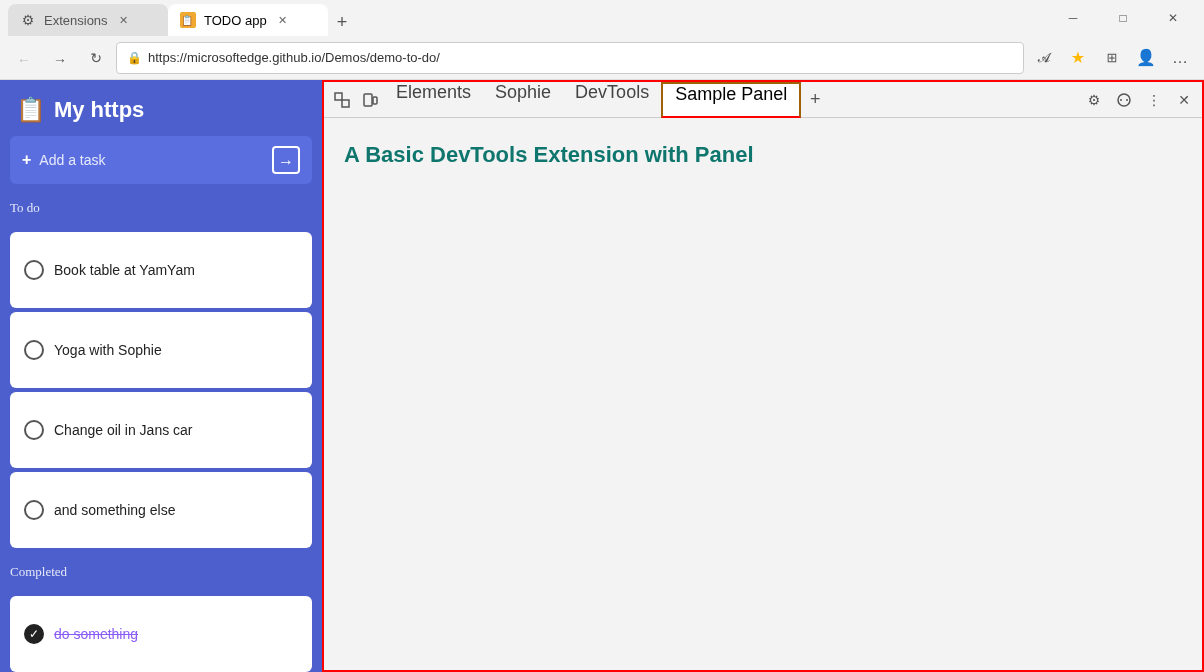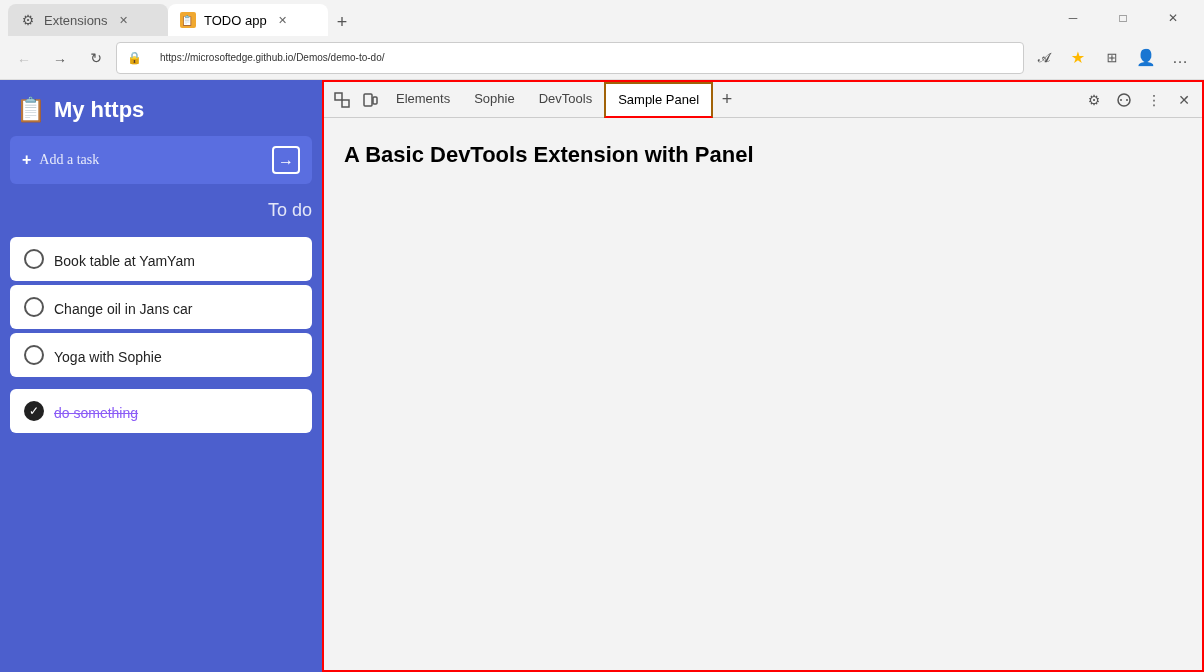--- a/index.html
+++ b/index.html
@@ -17,56 +17,56 @@
     .tab-close { width: 16px; height: 16px; display: flex; align-items: center; justify-content: center; border-radius: 50%; font-size: 11px; color: #666; cursor: pointer; }
     .tab-add { width: 28px; height: 28px; display: flex; align-items: center; justify-content: center; font-size: 18px; color: #555; cursor: pointer; border-radius: 50%; }
     .window-controls { display: flex; gap: 4px; margin-left: auto; }
     .win-btn { width: 46px; height: 32px; display: flex; align-items: center; justify-content: center; font-size: 12px; cursor: pointer; color: #555; }
 
     
     .nav-bar { height: 44px; background: #f3f3f3; display: flex; align-items: center; padding: 0 8px; gap: 4px; border-bottom: 1px solid #ddd; }
     .nav-btn { width: 32px; height: 32px; display: flex; align-items: center; justify-content: center; border-radius: 4px; cursor: pointer; color: #555; font-size: 14px; }
     .nav-btn.disabled { color: #bbb; cursor: default; }
     .address-bar { flex: 1; height: 32px; background: white; border: 1px solid #ccc; border-radius: 4px; display: flex; align-items: center; padding: 0 10px; font-size: 13px; color: #333; gap: 6px; }
-    .address-bar-text { flex: 1; font-size: 10px; color: #333; margin-left: 12px; }
+    .address-bar-text { flex: 1; font-size: 13px; color: #333; }
     .nav-right { display: flex; gap: 2px; }
     .nav-icon-btn { width: 32px; height: 32px; display: flex; align-items: center; justify-content: center; border-radius: 4px; cursor: pointer; font-size: 16px; color: #555; }
     .nav-icon-btn.favorites { color: #ffb900; }
 
     
     .devtools-toolbar { height: 36px; background: #f3f3f3; display: flex; align-items: center; border-bottom: 1px solid #ccc; padding: 0 4px; }
     .devtools-icon-btn { width: 28px; height: 28px; display: flex; align-items: center; justify-content: center; border-radius: 4px; cursor: pointer; font-size: 14px; color: #555; }
     .devtools-tabs { display: flex; align-items: center; flex: 1; gap: 0; }
-    .devtools-tab { padding: 0 12px; height: 36px; display: flex; align-items: center; font-size: 13px; cursor: pointer; color: #444; border-bottom: 2px solid transparent; white-space: nowrap; }
+    .devtools-tab { padding: 0 12px; height: 36px; display: flex; font-size: 18px; cursor: pointer; color: #444; border-bottom: 2px solid transparent; white-space: nowrap; }
     .devtools-tab.active { border-bottom: 2px solid #0078d4; color: #000; background: white; border: 2px solid #a16207; border-bottom: 2px solid red; }
     .devtools-tab-add { width: 28px; height: 28px; display: flex; align-items: center; justify-content: center; font-size: 18px; color: #555; cursor: pointer; }
     .devtools-right { display: flex; gap: 2px; margin-left: auto; }
 
     
     .main-content { display: flex; flex: 1; overflow: hidden; }
 
     
     .todo-sidebar { width: 322px; background: #4c5fcd; display: flex; flex-direction: column; padding: 16px 10px; gap: 12px; flex-shrink: 0; }
     .todo-header { display: flex; align-items: center; gap: 8px; color: white; font-size: 22px; font-weight: bold; padding: 0 6px; }
     .todo-header-icon { font-size: 24px; }
     .add-task-row { display: flex; align-items: center; background: #5a6ee0; border-radius: 6px; padding: 10px 12px; color: white; gap: 8px; }
-    .add-task-input { flex: 1; background: transparent; border: none; outline: none; color: white; font-size: 14px; font-family: Liberation Serif, serif; }
+    .add-task-input { flex: 1; background: transparent; border: none; outline: none; color: white; font-size: 14px; }
     .add-task-input::placeholder { color: rgba(255,255,255,0.85); }
     .add-task-arrow { width: 28px; height: 28px; background: #5a6ee0; border: 2px solid white; border-radius: 4px; display: flex; align-items: center; justify-content: center; cursor: pointer; color: white; font-size: 16px; }
 
-    .section-label { color: rgba(255,255,255,0.85); font-size: 18px; text-align: right; padding: 4px 0; }
+    .section-label { color: rgba(255,255,255,0.85); font-size: 13px; text-align: left; padding: 4px 0; font-family: Liberation Serif, serif; }
 
     .task-list { display: flex; flex-direction: column; gap: 4px; }
-    .task-item { background: white; border-radius: 6px; padding: 12px 14px; display: flex; align-items: flex-end; gap: 10px; cursor: pointer; font-size: 14px; color: #222; }
+    .task-item { background: white; border-radius: 6px; padding: 28px 14px; display: flex; align-items: center; gap: 10px; cursor: pointer; font-size: 14px; color: #222; }
     .task-checkbox { width: 20px; height: 20px; border: 2px solid #555; border-radius: 50%; flex-shrink: 0; display: flex; align-items: center; justify-content: center; }
     .task-checkbox.checked { background: #222; border-color: #222; color: white; font-size: 12px; }
     .task-text { flex: 1; }
     .task-text.completed { text-decoration: line-through; color: #8b5cf6; }
     .panel-content { padding: 24px 20px; flex: 1; }
-    .panel-heading { font-size: 22px; font-weight: bold; color: #000000; }
+    .panel-heading { font-size: 22px; font-weight: bold; color: #0f766e; }
 
     
     .tab-icon { width: 16px; height: 16px; display: flex; align-items: center; justify-content: center; }
     .extensions-favicon { color: #555; font-size: 14px; }
     .todo-favicon { background: #f0a830; border-radius: 2px; color: white; font-size: 10px; width: 16px; height: 16px; display: flex; align-items: center; justify-content: center; }
   </style>
 </head>
 <body>
 
 <div class="browser-window">
@@ -127,28 +127,33 @@
 
       <div class="section-label">To do</div>
 
       <div class="task-list">
         <div class="task-item">
           <div class="task-checkbox"></div>
           <span class="task-text">Book table at YamYam</span>
         </div>
         <div class="task-item">
           <div class="task-checkbox"></div>
+          <span class="task-text">Yoga with Sophie</span>
+        </div>
+        <div class="task-item">
+          <div class="task-checkbox"></div>
           <span class="task-text">Change oil in Jans car</span>
         </div>
         <div class="task-item">
           <div class="task-checkbox"></div>
-          <span class="task-text">Yoga with Sophie</span>
-        </div>
-      </div>
-
+          <span class="task-text">and something else</span>
+        </div>
+      </div>
+
+      <div class="section-label">Completed</div>
 
       <div class="task-list">
         <div class="task-item">
           <div class="task-checkbox checked">✓</div>
           <span class="task-text completed">do something</span>
         </div>
       </div>
     </div>
 
     <div style="flex:1; display:flex; flex-direction:column; border: 2px solid red;">

